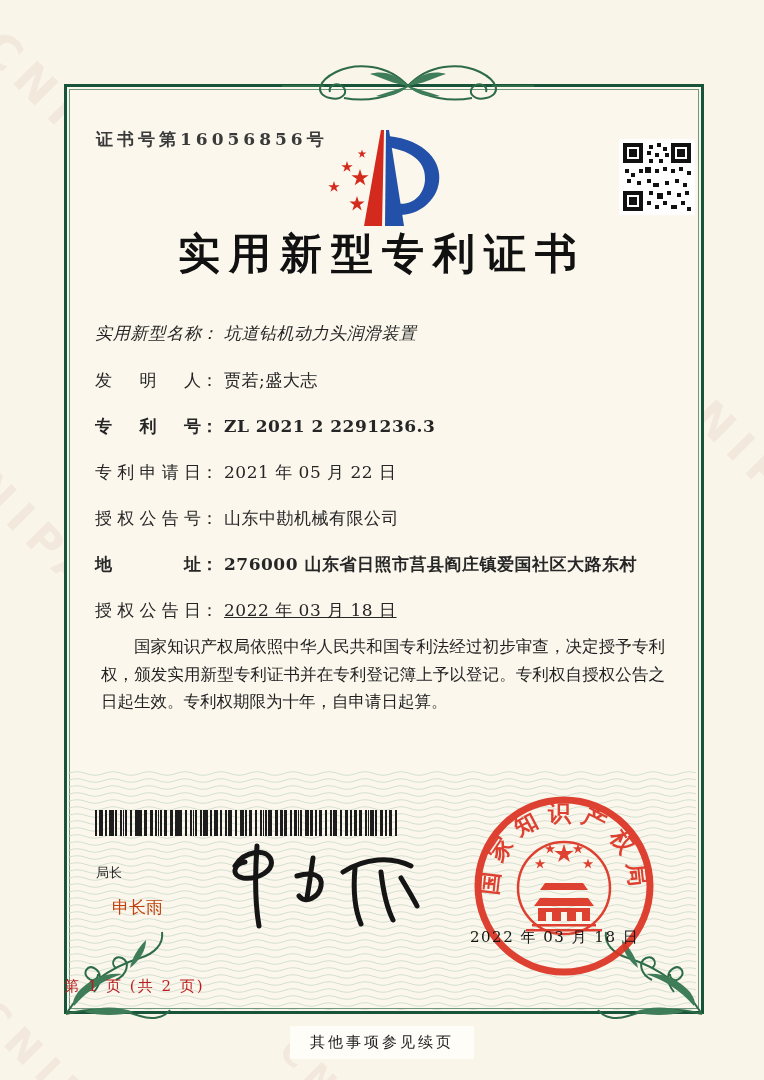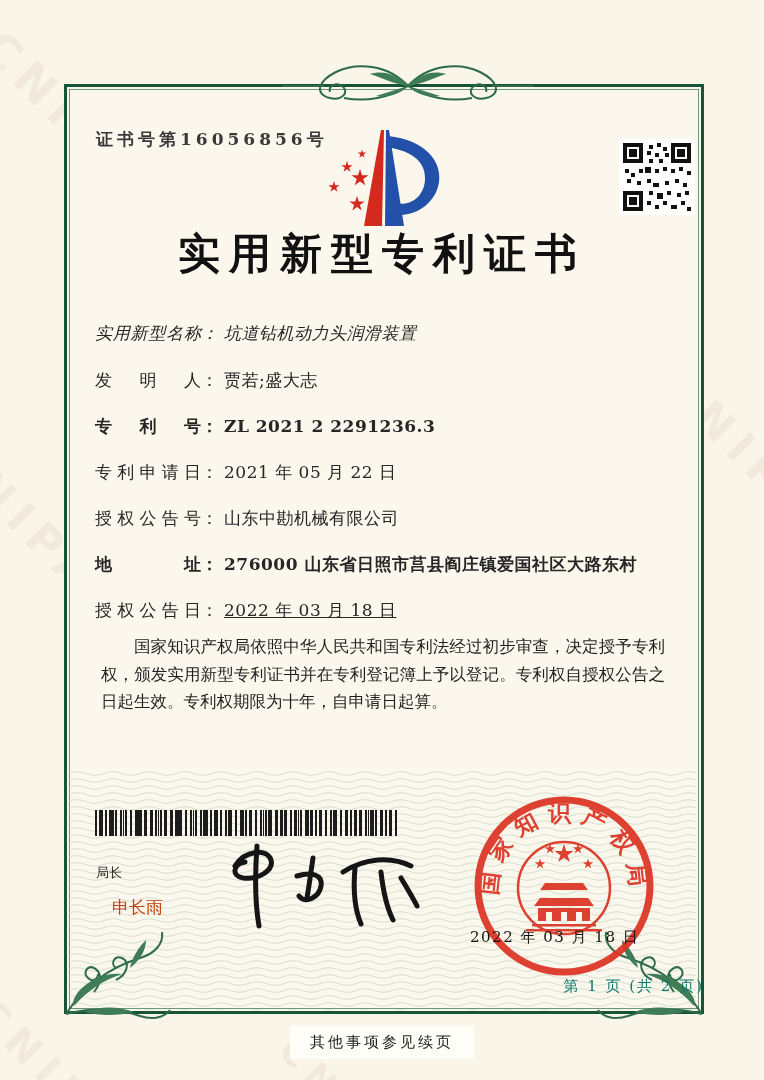--- a/index.html
+++ b/index.html
@@ -61,22 +61,22 @@
   }
   .official-title{position:absolute;left:96px;top:864px;font-size:13px;color:#1d1d1d;}
   .official-name{position:absolute;left:96px;top:896px;font-size:17px;color:#c2410c;margin-left:16px;}
   .signature{position:absolute;left:215px;top:828px;}
   .seal{position:absolute;left:453px;top:792px;}
   .seal-date{
     position:absolute;left:470px;top:928px;font-size:15px;letter-spacing:1.5px;color:#141414;
     white-space:nowrap;
   }
   .page-info{
-    position:absolute;left:64px;top:977px;width:640px;text-align:right;
-    font-size:15px;letter-spacing:2px;color:#0f766e;
+    position:absolute;left:64px;top:977px;width:640px;text-align:left;
+    font-size:15px;letter-spacing:2px;color:#b91c1c;
   }
   .footer-note{
     position:absolute;left:0;top:1026px;width:764px;text-align:center;font-size:15px;color:#222;
   }
   .footer-note span{
     background:#fffdf8;padding:7px 20px;letter-spacing:3px;display:inline-block;
   }
   .logo{position:absolute;left:320px;top:124px;}
   .qr{position:absolute;left:619px;top:139px;}
   .ornament{position:absolute;}

